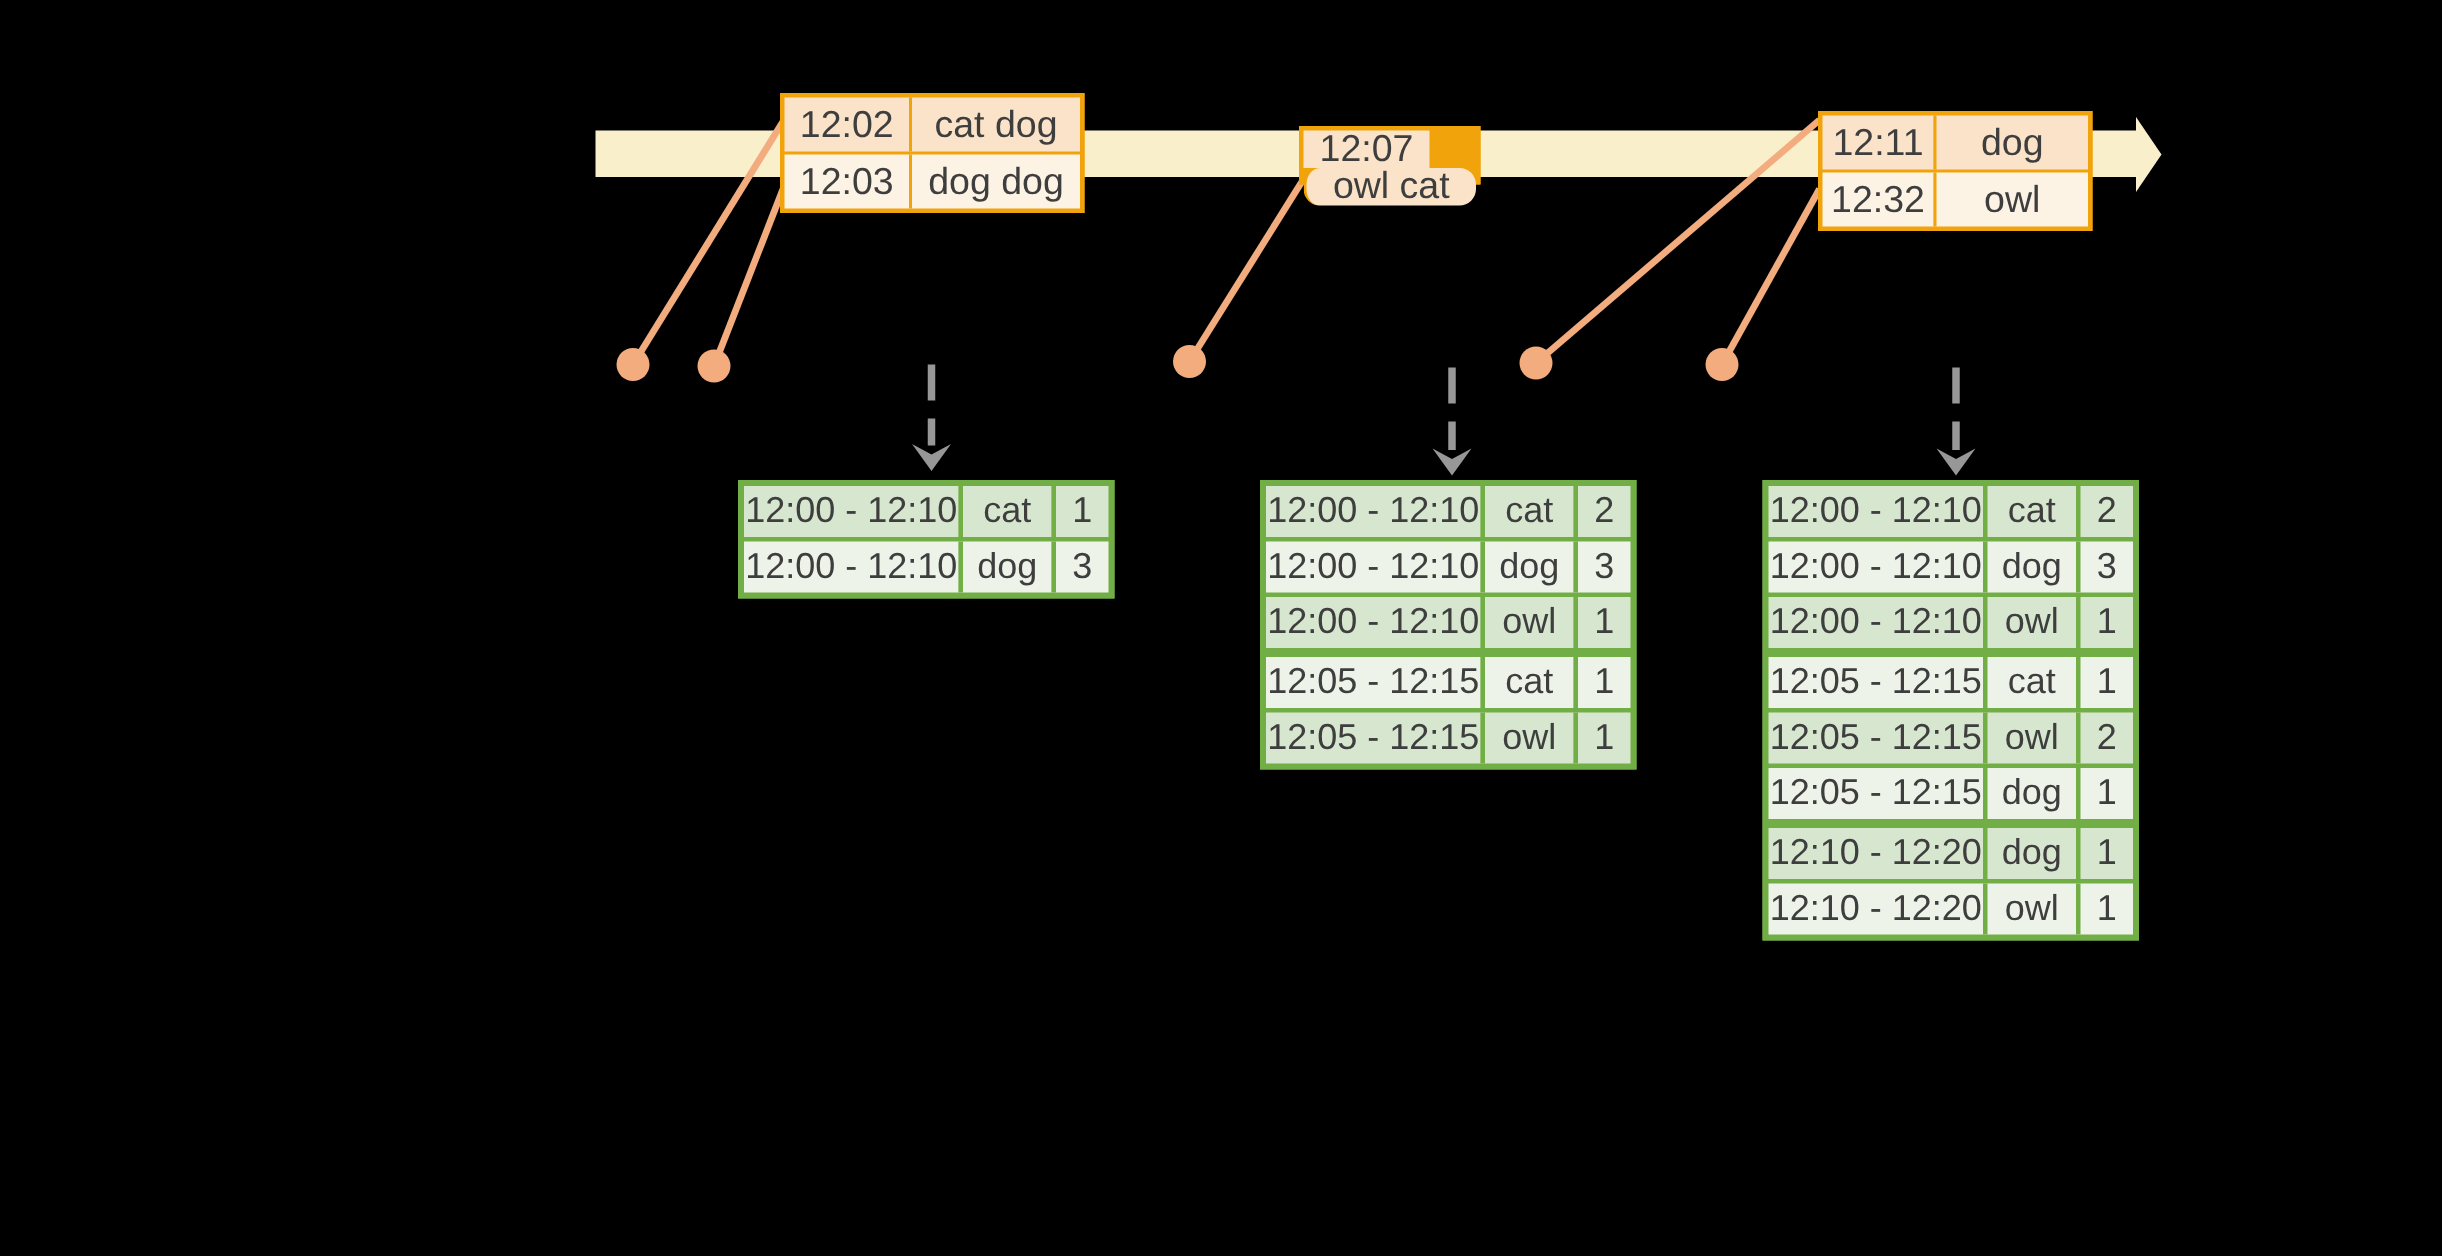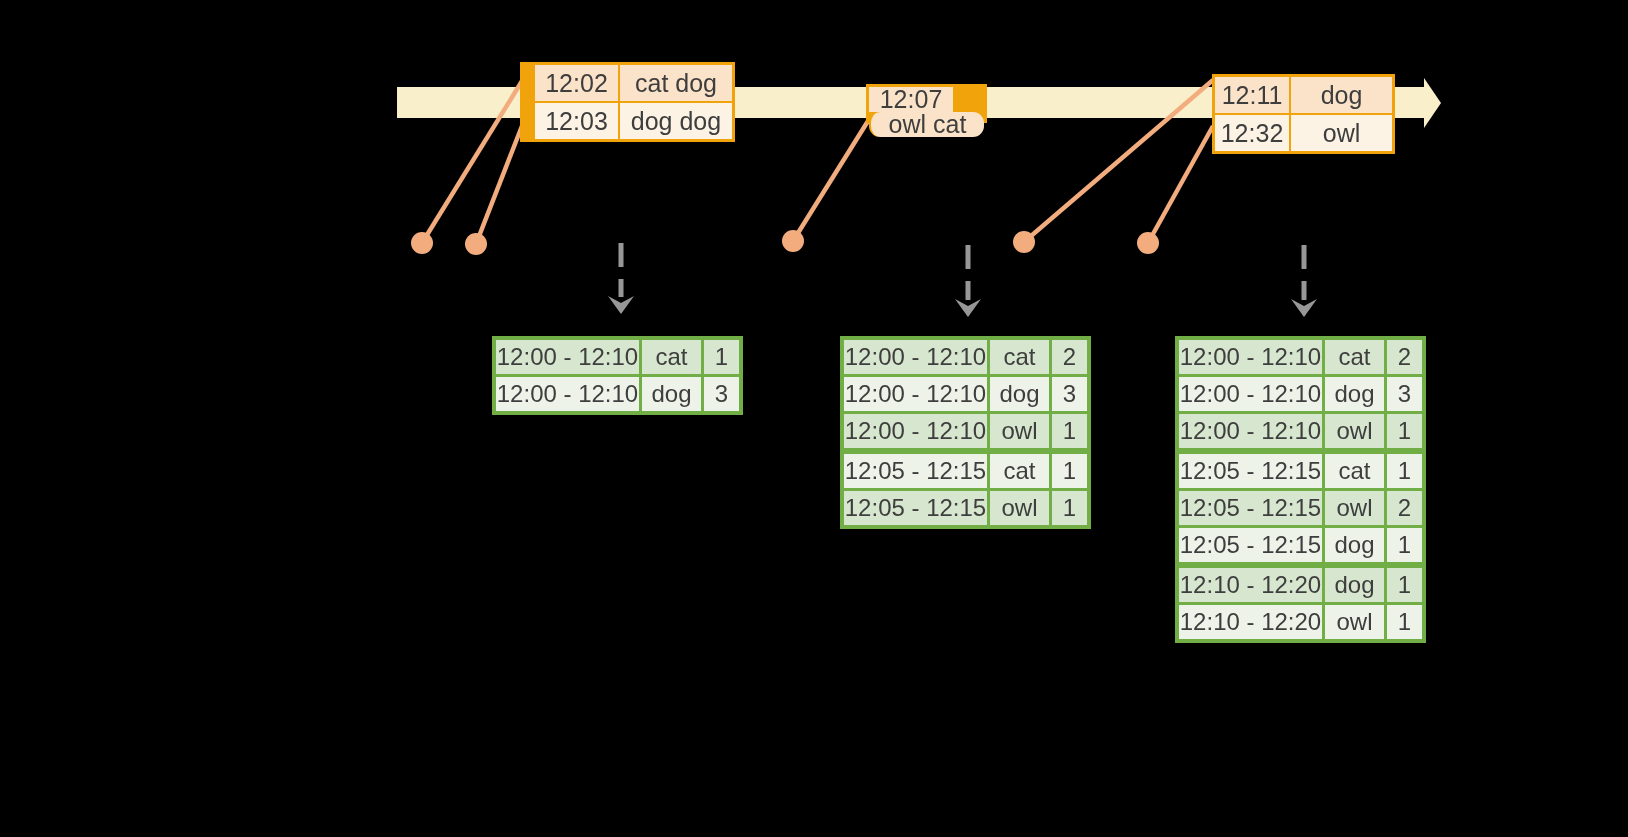--- a/index.html
+++ b/index.html
@@ -26,34 +26,33 @@
   }
   .erow{display:flex;height:36px;border-top:2px solid var(--event-border,#f0a30a);}
   .erow:first-of-type{border-top:none;}
   .ecell{
     display:flex;align-items:center;justify-content:center;
     font-size:25px;line-height:1;height:100%;
   }
   .ecell.words{border-left:2px solid var(--event-border,#f0a30a);}
   .ebox .erow:nth-of-type(odd) .ecell{background:var(--event-row-dark,#fae3c8);}
   .ebox .erow:nth-of-type(even) .ecell{background:var(--event-row-light,#fcf3e5);}
-  #eb1{left:520px;top:62px;padding-left:12px;}
+  #eb1{left:520px;top:62px;}
   #eb1 .time{width:83px;} #eb1 .words{width:112px;text-align:right;}
   #eb2{left:866px;top:84px;}
   #eb2 .erow{height:33px;flex-direction:column;}
   #eb2 .time{width:84px;} #eb2 .words{width:113px;border-radius:11px;}
   #eb3{left:1212px;top:74px;}
   #eb3 .time{width:74px;} #eb3 .words{width:101px;}
 
   
   .rtable{
     position:absolute;z-index:2;top:320px;
     border:4px solid var(--table-border,#72ae46);
     background:var(--table-border,#72ae46);
-    margin-top:16px;
   }
   .rrow{display:flex;height:34px;border-top:3px solid var(--table-border,#72ae46);}
   .rrow:first-of-type{border-top:none;}
   .rcell{
     display:flex;align-items:center;justify-content:center;
     font-size:24px;line-height:1;height:100%;
   }
   .rcell.win{width:143px;}
   .rcell.word{width:59px;border-left:3px solid var(--table-border,#72ae46);}
   .rcell.cnt{width:35px;border-left:3px solid var(--table-border,#72ae46);}

